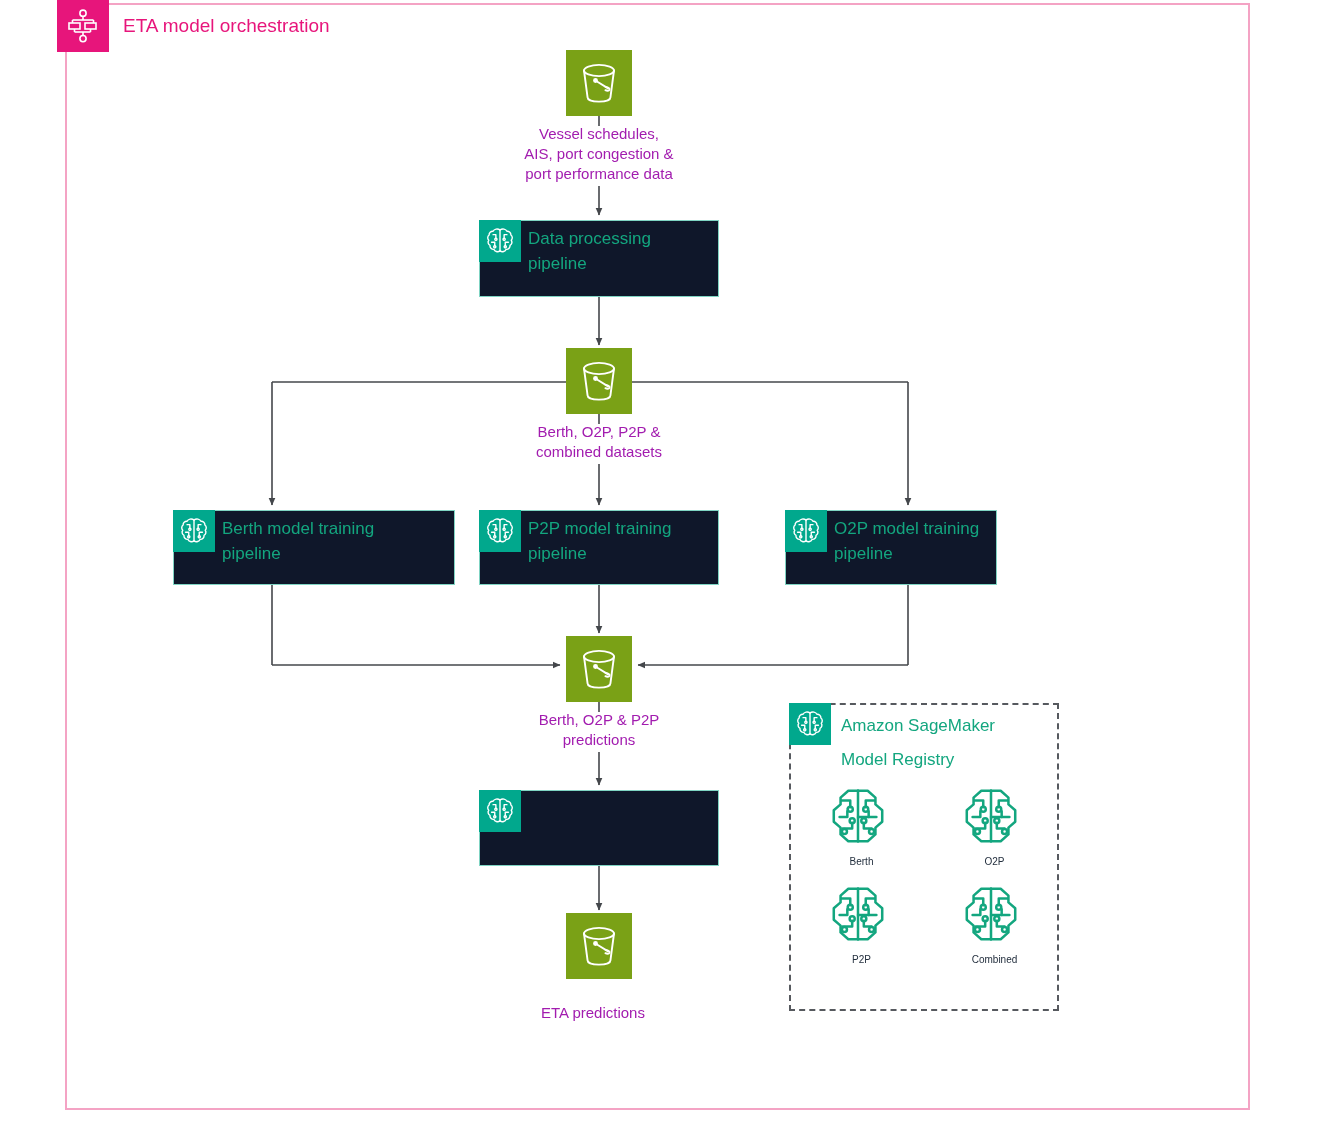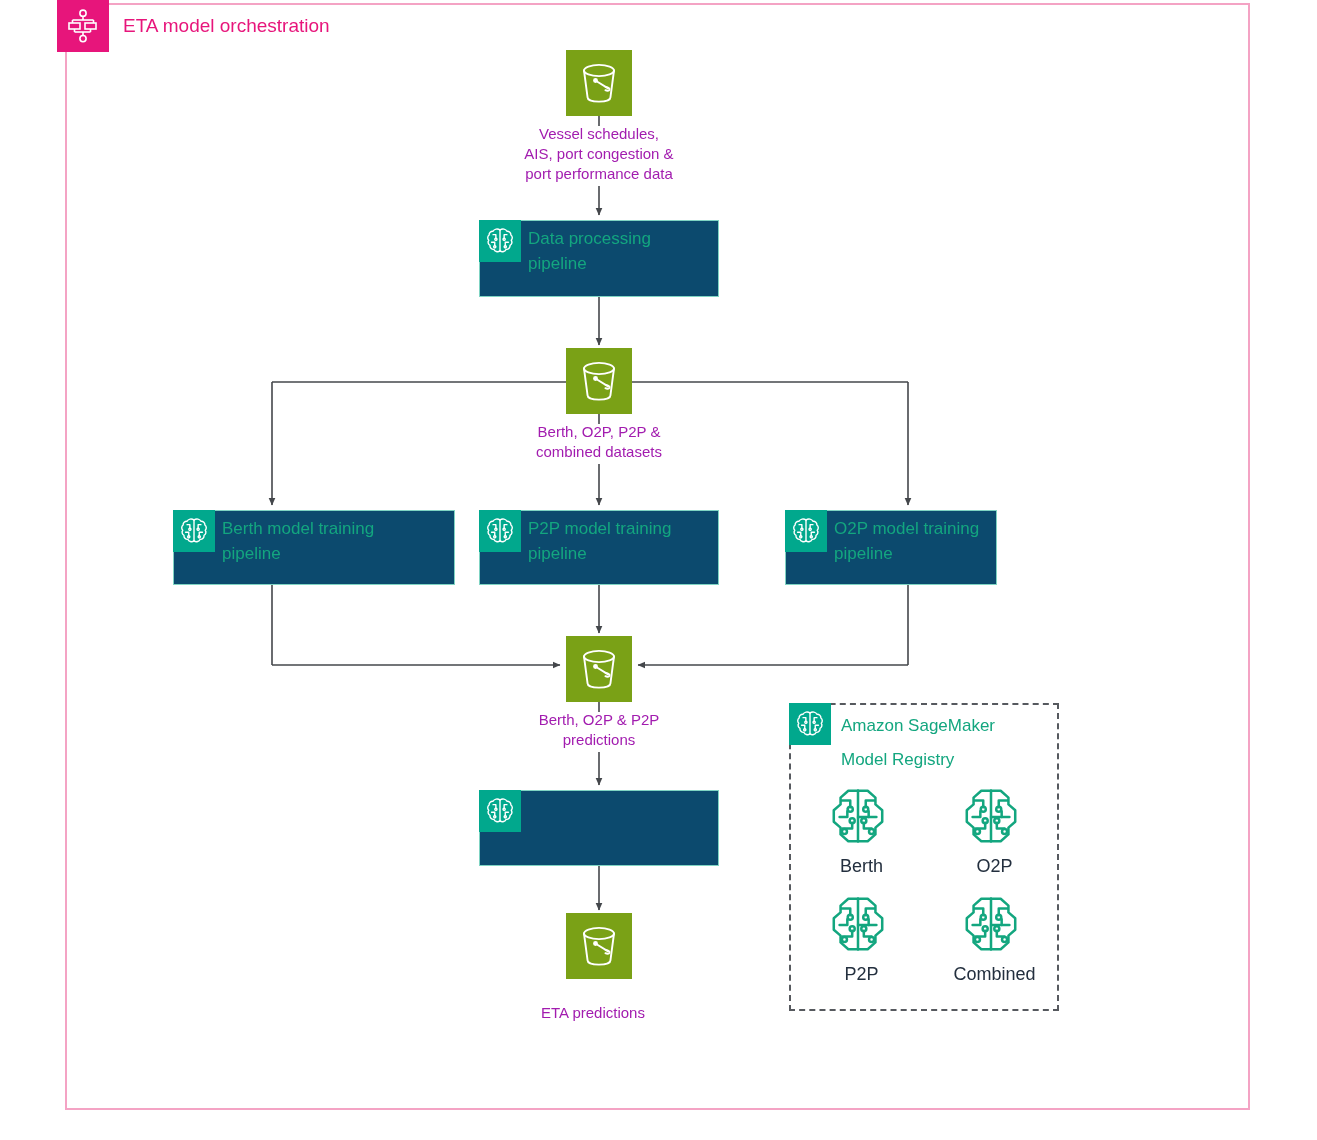--- a/index.html
+++ b/index.html
@@ -73,21 +73,21 @@
     font-size: 15px;
     line-height: 20px;
     color: #a21caf;
     white-space: pre-line;
   }
 
   
   .pipe-box {
     position: absolute;
     border: 1px solid #7FD4C3;
-    background: #0c4a6e;
+    background: #0f172a;
     box-sizing: border-box;
   }
   .pipe-icon {
     position: absolute;
     left: -1px;
     top: -1px;
     width: 42px;
     height: 42px;
     background: #01A88D;
     display: flex;
@@ -145,21 +145,21 @@
     grid-template-columns: 1fr 1fr;
     row-gap: 16px;
   }
   .model-cell {
     display: flex;
     flex-direction: column;
     align-items: center;
   }
   .model-cell-label {
     margin-top: 5px;
-    font-size: 18px;
+    font-size: 10px;
     color: #232F3E;
     padding-left: 8px;
   }
 </style>
 </head>
 <body>
 
 <div id="canvas">
 
   <div class="group-frame"></div>

